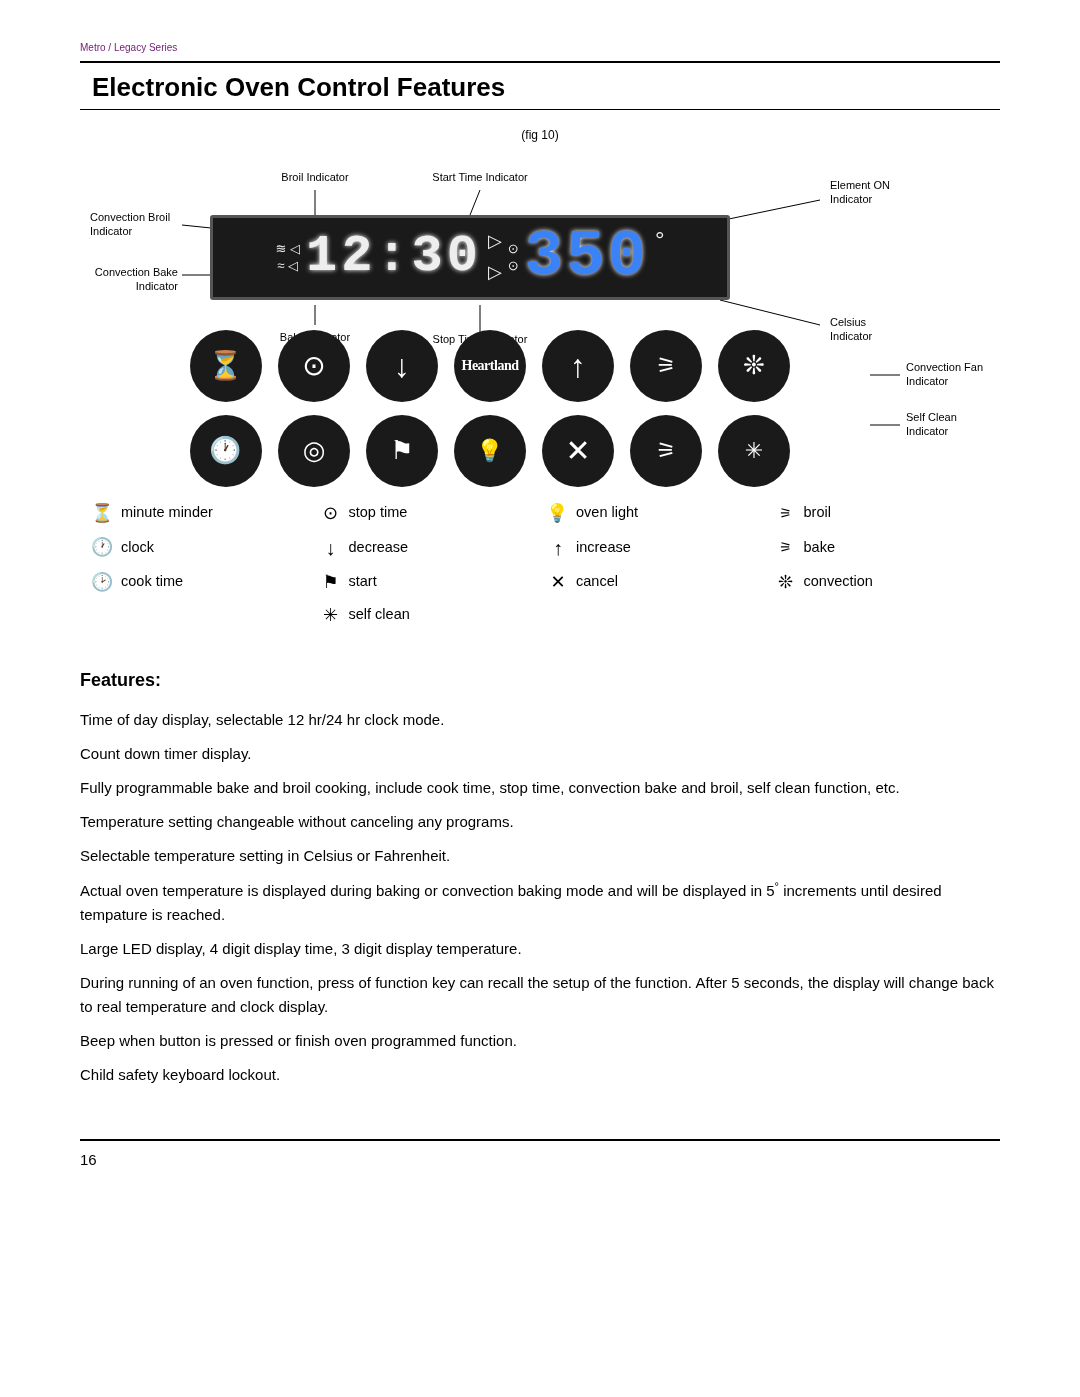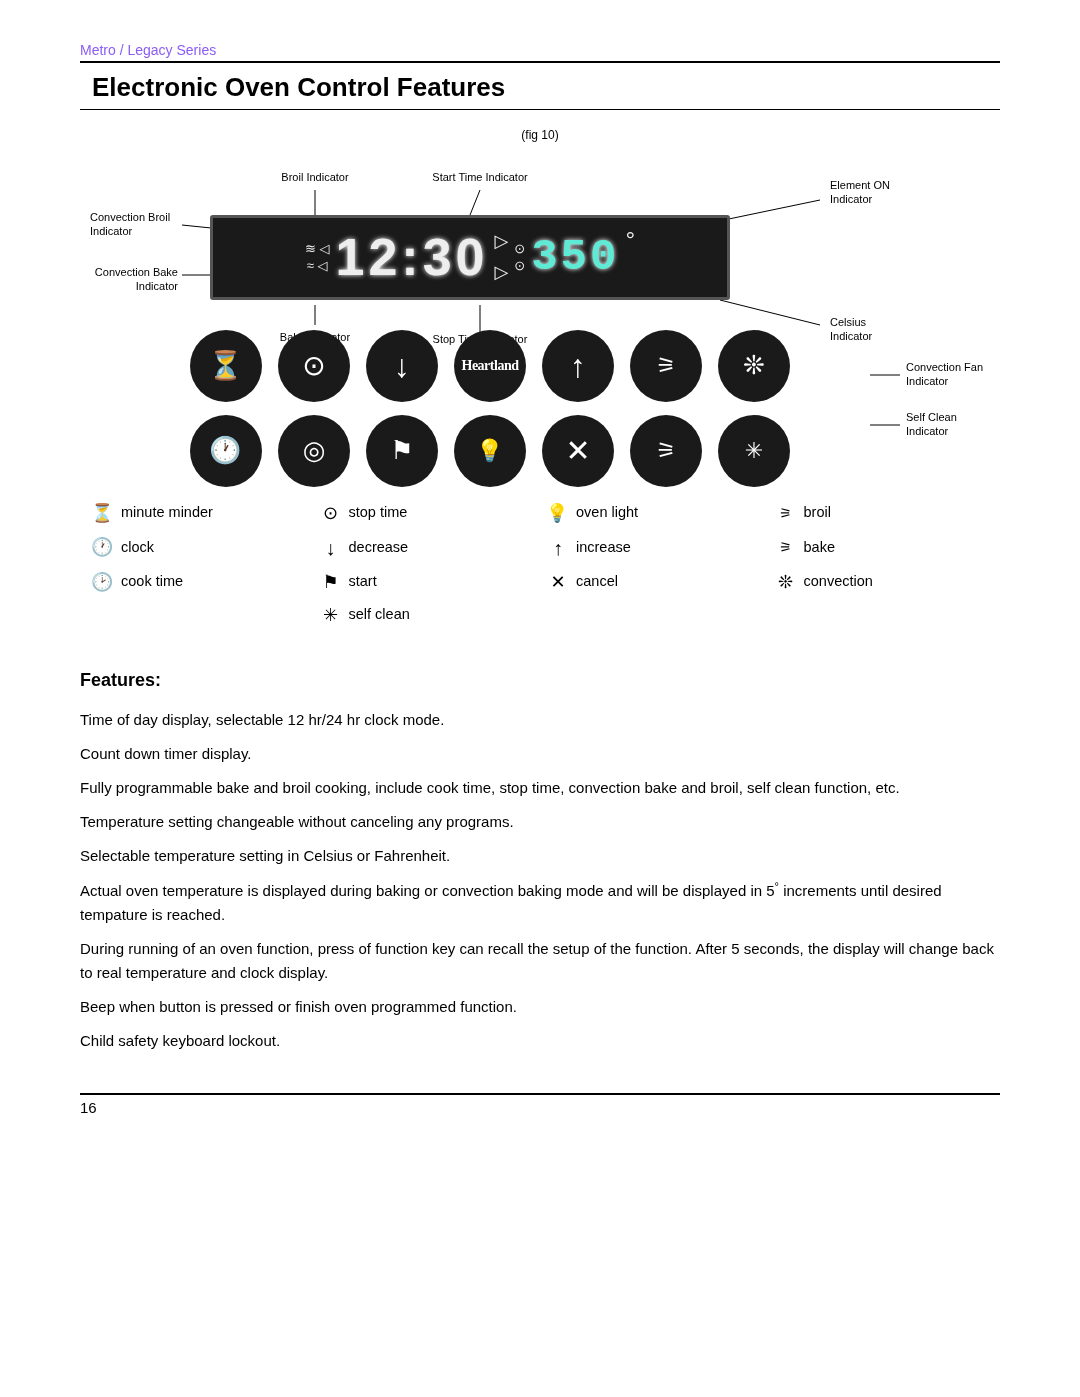--- a/index.html
+++ b/index.html
@@ -8,23 +8,23 @@
       background: #fff;
       color: #000;
       width: 1080px;
       min-height: 1397px;
       padding: 40px 80px 60px 80px;
       font-size: 15px;
       line-height: 1.5;
     }
 
     .series-label {
-      font-size: 14px;
-      margin-bottom: 0;
-      color: #8b5cf6;
+      font-size: 10px;
+      margin-bottom: 6px;
+      color: #701a75;
     }
 
     .top-rule {
       border: none;
       border-top: 2px solid #000;
       margin-bottom: 8px;
     }
 
     .page-title {
       font-size: 26px;
@@ -73,23 +73,23 @@
     }
 
     .feature-para {
       margin-bottom: 10px;
       font-size: 15px;
       line-height: 1.6;
     }
 
     
     .page-footer {
-      margin-top: 40px;
+      margin-top: 52px;
       border-top: 2px solid #000;
-      padding-top: 2px;
+      padding-top: 8px;
       font-size: 15px;
     }
 
     
     .full-diagram {
       position: relative;
       width: 900px;
       height: 320px;
       margin: 0 auto 10px auto;
     }
@@ -105,32 +105,32 @@
       border: 3px solid #555;
       border-radius: 3px;
       display: flex;
       align-items: center;
       justify-content: center;
       gap: 6px;
       padding: 0 8px;
     }
 
     .disp-panel .time-str {
-      font-family: Liberation Sans, sans-serif;
+      font-family: Liberation Mono, monospace;
       font-size: 52px;
       color: #eee;
       font-weight: bold;
       letter-spacing: 4px;
       text-shadow: 0 0 5px #fff;
     }
 
     .disp-panel .temp-str {
       font-family: 'Courier New', monospace;
-      font-size: 44px;
-      color: #5eead4;
+      font-size: 64px;
+      color: #3b82f6;
       font-weight: bold;
       letter-spacing: 3px;
       text-shadow: 0 0 5px #fff;
     }
 
     .disp-panel .arr-col {
       display: flex;
       flex-direction: column;
       gap: 4px;
       color: #eee;
@@ -365,20 +365,21 @@
 
 <div class="features-section">
   <h2 class="features-title">Features:</h2>
 
   <p class="feature-para">Time of day display, selectable 12 hr/24 hr clock mode.</p>
   <p class="feature-para">Count down timer display.</p>
   <p class="feature-para">Fully programmable bake and broil cooking, include cook time, stop time, convection bake and broil, self clean function, etc.</p>
   <p class="feature-para">Temperature setting changeable without canceling any programs.</p>
   <p class="feature-para">Selectable temperature setting in Celsius or Fahrenheit.</p>
   <p class="feature-para">Actual oven temperature is displayed during baking or convection baking mode and will be displayed in 5<span style="font-size:11px;vertical-align:super;">°</span> increments until desired tempature is reached.</p>
+  <p class="feature-para">Large LED display, 4 digit display time, 3 digit display temperature.</p>
   <p class="feature-para">During running of an oven function, press of function key can recall the setup of the function. After 5 seconds, the display will change back to real temperature and clock display.</p>
   <p class="feature-para">Beep when button is pressed or finish oven programmed function.</p>
   <p class="feature-para">Child safety keyboard lockout.</p>
 </div>
 
 <div class="page-footer">
   <span>16</span>
 </div>
 
 </body></html>

